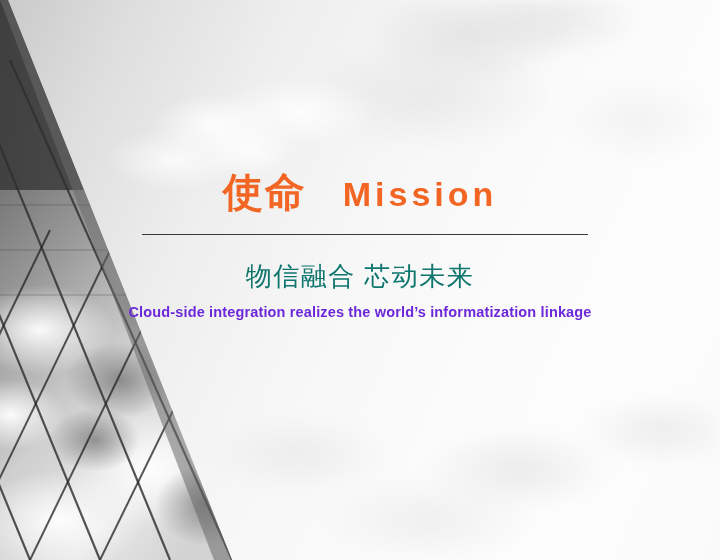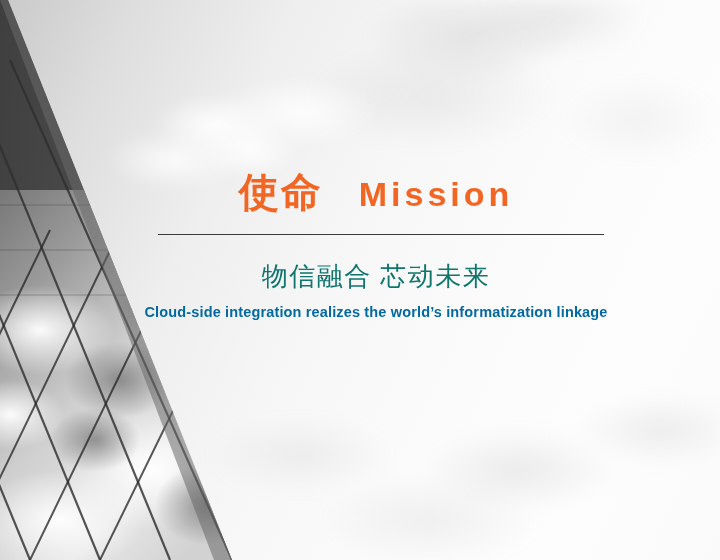--- a/index.html
+++ b/index.html
@@ -76,21 +76,21 @@
 
   .building-svg {
     display: block;
     width: 720px;
     height: 560px;
   }
 
   
   .content {
     position: absolute;
-    left: 16px;
+    left: 0;
     top: 0;
     width: 586px;
     height: 560px;
   }
 
   .title-row {
     position: absolute;
     left: 0;
     top: 172px;
     width: 720px;
@@ -138,21 +138,21 @@
     white-space: nowrap;
   }
 
   .tagline {
     position: absolute;
     left: 0;
     width: 720px;
     text-align: center;
     font-size: 14.5px;
     font-weight: 600;
-    color: #0369a1;
+    color: #6d28d9;
     letter-spacing: 0.15px;
     white-space: nowrap;
   }
 
   .tagline-1 { top: 304px; }
   .tagline-2 { top: 331px; }
 </style>
 </head>
 <body>
 

